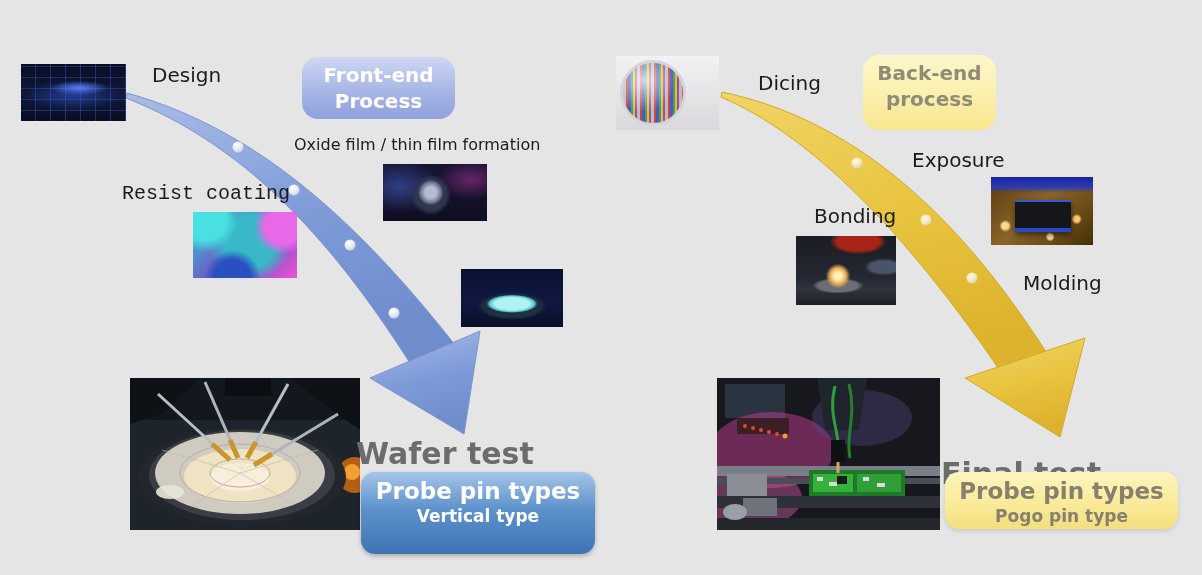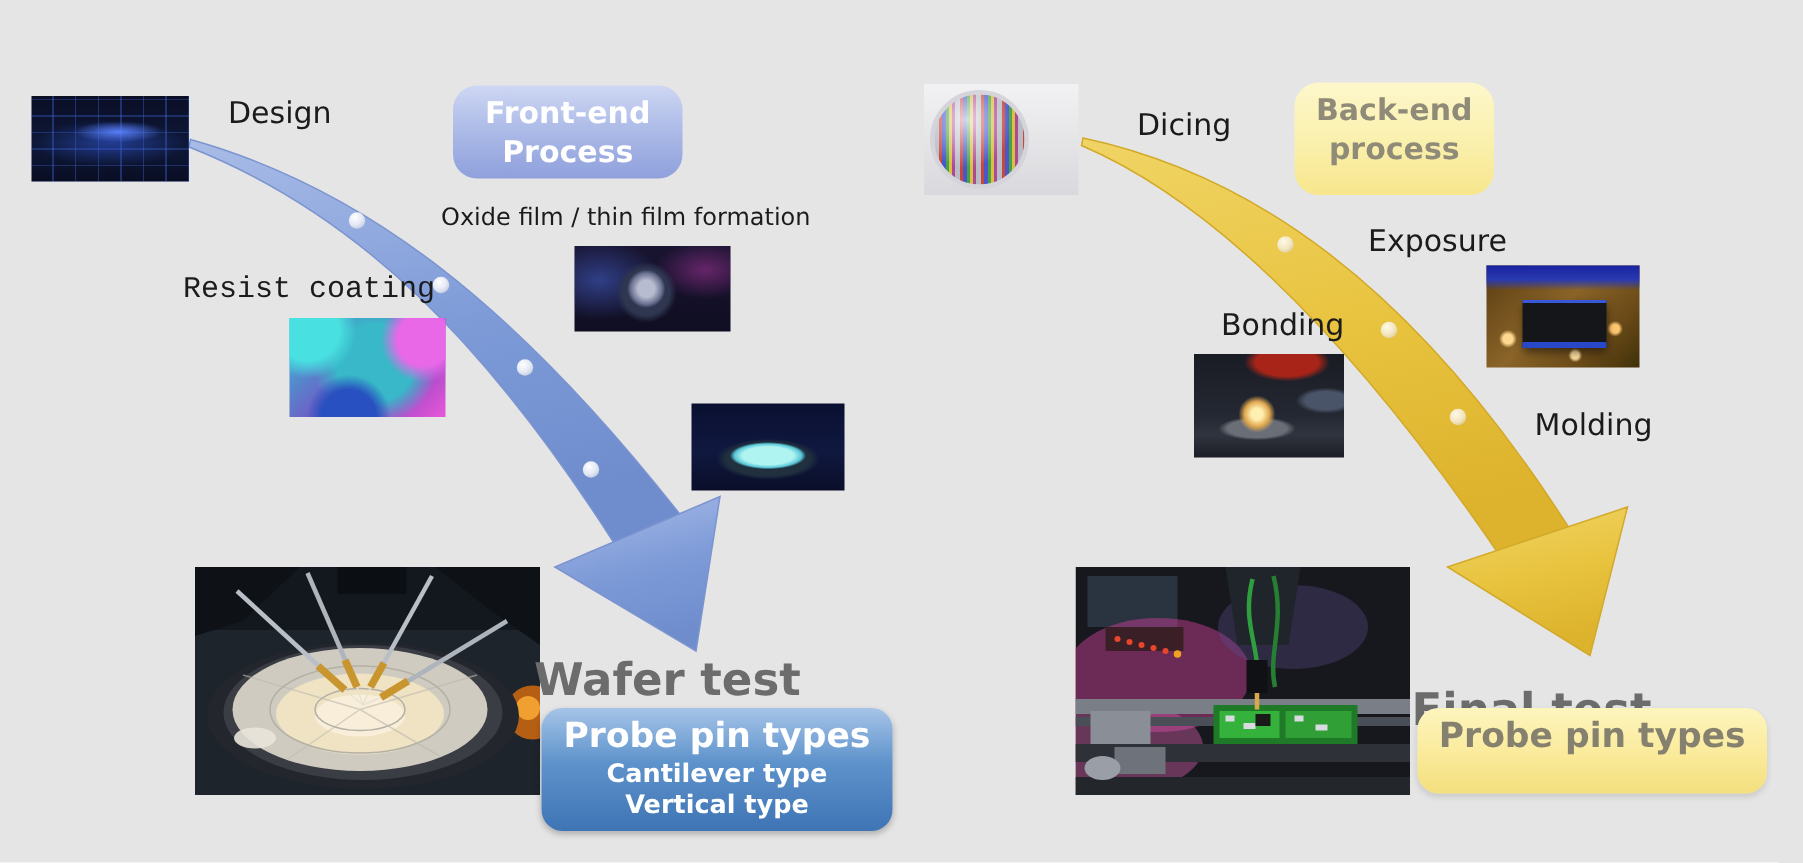--- a/index.html
+++ b/index.html
@@ -197,21 +197,20 @@
           <line x1="108" y1="80" x2="112" y2="92"></line>
         <line x1="117" y1="80" x2="112" y2="92"></line>
           <line x1="124" y1="87" x2="112" y2="92"></line>
       </g>
     </g>
   </svg>
 
   <div class="test-title" id="wafer-title">Wafer test</div>
   <div class="tbadge" id="wafer-badge">
     <span class="t1">Probe pin types</span>
-    <span class="t2">Cantilever type</span>
     <span class="t2">Vertical type</span>
   </div>
 
   <div class="photo" id="dicing-photo">
     <div class="wafer-disc"></div>
   </div>
   <div class="label" id="dicing-label">Dicing</div>
 
   <div class="pbadge" id="back-badge">
     <span>Back-end</span><br>
@@ -263,15 +262,16 @@
     <polygon points="100,0 150,0 142,52 108,52" fill="#20242b"></polygon>
     <path d="M 118,8 C 110,40 125,55 120,78" stroke="#2e9e3e" stroke-width="3" fill="none"></path>
     <path d="M 132,6 C 140,38 128,58 133,80" stroke="#267f32" stroke-width="3" fill="none"></path>
     <rect x="114" y="62" width="14" height="22" fill="#0f1115"></rect>
     <line x1="121" y1="84" x2="121" y2="95" stroke="#d8a84a" stroke-width="3"></line>
   </svg>
 
   <div class="test-title" id="final-title">Final test</div>
   <div class="tbadge" id="final-badge">
     <span class="t1">Probe pin types</span>
+    <span class="t2">Pogo pin type</span>
   </div>
 
 </div>
 
 </body></html>

